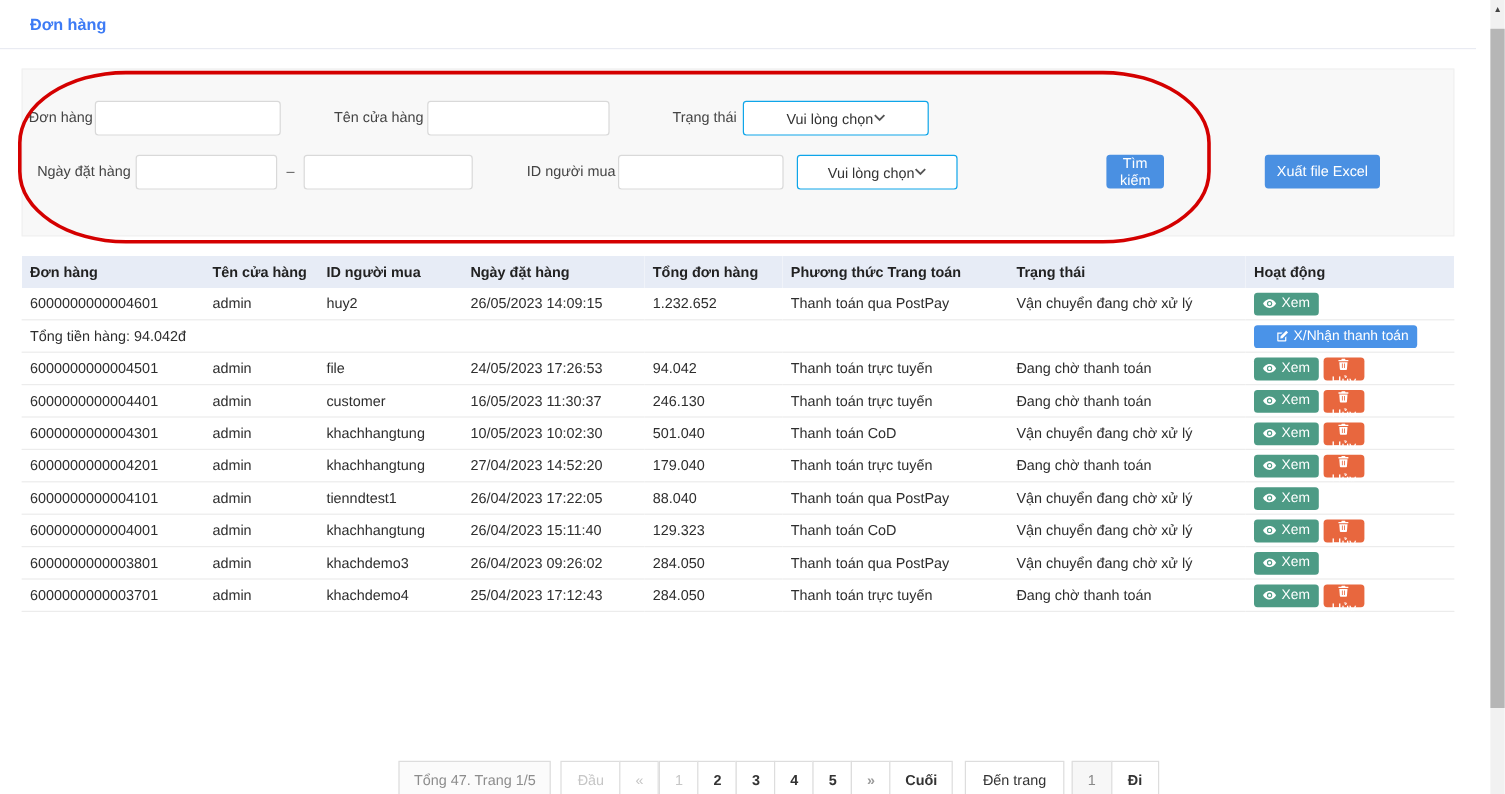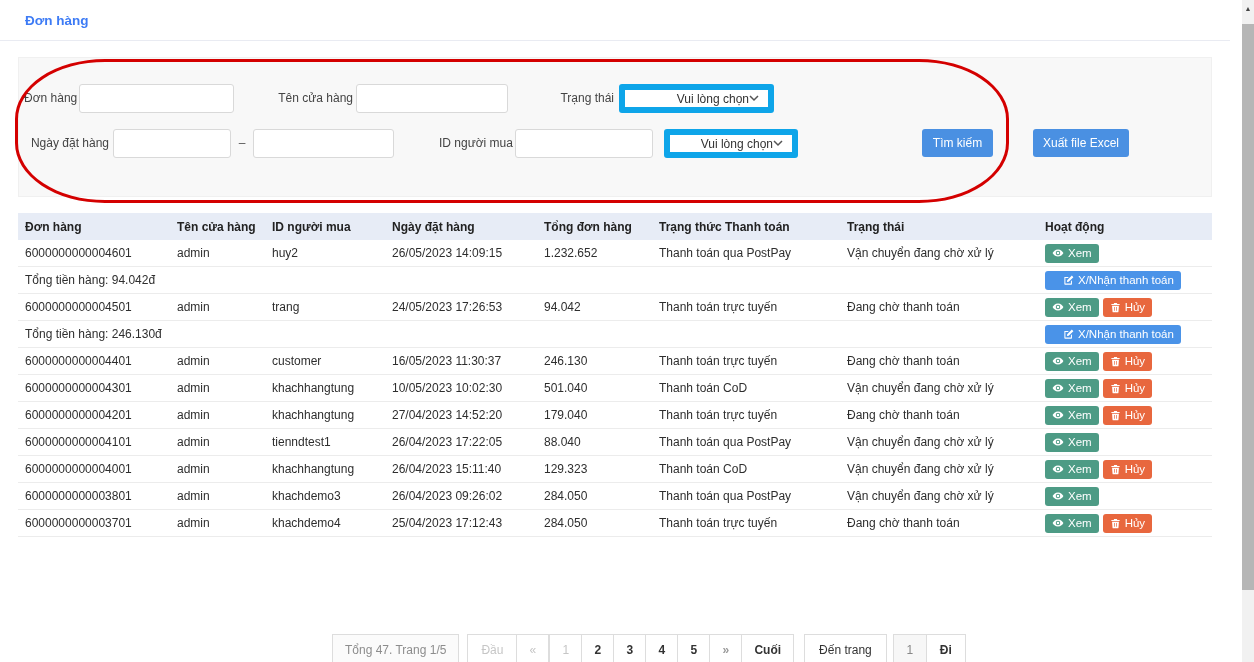--- a/index.html
+++ b/index.html
@@ -8,35 +8,35 @@
     background:#fff;color:#333;
     font-family:"Liberation Sans",sans-serif;font-size:12px;
   }
   
   .page-title{position:absolute;left:25px;top:13px;font-size:13.5px;font-weight:bold;color:var(--title-color);}
   .title-divider{position:absolute;left:0;top:40px;width:1230px;height:1px;background:#e9ebf2;}
   
   .filter-panel{position:absolute;left:18px;top:57px;width:1194px;height:140px;background:#f8f8f8;border:1px solid #f0f0f0;box-sizing:border-box;}
   .f-label{position:absolute;height:29px;line-height:29px;text-align:right;color:#444;white-space:nowrap;}
   .f-input{position:absolute;height:29px;border:1px solid #d9d9d9;border-radius:3px;background:#fff;box-sizing:border-box;padding:0 8px;font:inherit;color:#333;}
-  .f-select{position:absolute;height:29px;border:6px solid #0ea5e9;border-radius:3px;background:#fff;box-sizing:border-box;padding:0 9px;display:flex;align-items:center;justify-content:flex-end;cursor:pointer;color:#333;}
+  .f-select{position:absolute;height:29px;border:1px solid #0ea5e9;border-radius:3px;background:#fff;box-sizing:border-box;padding:0 9px;display:flex;align-items:center;justify-content:center;cursor:pointer;color:#333;}
   .f-dash{position:absolute;height:29px;line-height:29px;text-align:center;color:#555;}
   .btn-primary{position:absolute;height:28px;border:none;border-radius:3px;background:var(--primary-button);color:#fff;font:inherit;font-size:12px;cursor:pointer;padding:0 10px;}
   
   .annotation{position:absolute;left:15px;top:59px;width:988px;height:138px;border:3px solid var(--annotation);border-radius:90px/60px;pointer-events:none;z-index:6;background:transparent;}
   
   table.orders{position:absolute;left:18px;top:213px;width:1194px;border-collapse:collapse;table-layout:fixed;}
   table.orders col.c0{width:152px}table.orders col.c1{width:95px}table.orders col.c2{width:120px}
   table.orders col.c3{width:152px}table.orders col.c4{width:115px}table.orders col.c5{width:188px}
   table.orders col.c6{width:198px}table.orders col.c7{width:174px}
   table.orders th{background:var(--header-bg);height:27px;text-align:left;padding:0 4px 0 7px;font-weight:bold;color:#222;font-size:12px;white-space:nowrap;overflow:hidden;}
   table.orders td{height:26px;border-bottom:1px solid #ececec;padding:0 4px 0 7px;color:#2e2e2e;font-size:12px;white-space:nowrap;overflow:hidden;}
   .act-btn{display:inline-flex;align-items:center;gap:4px;height:19px;padding:0 7px;border:none;border-radius:3px;color:#fff;font:inherit;font-size:11.5px;cursor:pointer;margin-right:4px;vertical-align:middle;}
   .btn-view{background:var(--view-button);justify-content:space-between;}
-  .btn-cancel{background:var(--cancel-button);}
+  .btn-cancel{background:var(--cancel-button);flex-direction:column;}
   .btn-payment{background:var(--payment-button);padding-left:18px;}
   .act-icon{display:inline-flex;align-items:center;}
   
   .pagination{position:absolute;left:332px;top:634px;display:flex;align-items:stretch;height:32px;z-index:2;}
   .pg-box{border:1px solid #ddd;background:#fff;display:flex;align-items:center;justify-content:center;font-size:12px;color:#333;box-sizing:border-box;cursor:pointer;}
   .pg-summary{color:#8d8d8d;background:#fbfbfb;padding:0 12px;margin-right:8px;cursor:default;}
   .pg-group{display:flex;}
   .pg-group .pg-box{margin-left:-1px;}
   .pg-group .pg-box:first-child{margin-left:0;}
   .pg-first{padding:0 13px;}
@@ -81,22 +81,22 @@
   <div class="f-label" style="left:420px;top:71px;width:72px;">ID người mua</div>
   <input class="f-input" style="left: 496px; top: 71px; width: 138px;">
   <div class="f-select" style="left:645px;top:71px;width:134px;">
     <span>Vui lòng chọn</span>
     <span class="act-icon">
         <svg width="10" height="7" viewBox="0 0 10 7">
           <path d="M1 1l4 4 4-4" stroke="#555" stroke-width="1.5" fill="none"></path>
         </svg>
       </span>
   </div>
-  <button class="btn-primary" style="left:903px;top:71px;width:71px;">Tìm kiếm</button>
-  <button class="btn-primary" style="left:1014px;top:71px;">Xuất file Excel</button>
+  <button class="btn-primary" style="left:903px;top:71px;width:48px;">Tìm kiếm</button>
+  <button class="btn-primary" style="left:1035px;top:71px;">Xuất file Excel</button>
 </div>
 
 <div class="annotation"></div>
 
 <table class="orders">
   <colgroup>
       <col class="c0">
       <col class="c1">
       <col class="c2">
       <col class="c3">
@@ -105,21 +105,21 @@
       <col class="c6">
       <col class="c7">
     </colgroup>
   <thead>
     <tr>
       <th>Đơn hàng</th>
       <th>Tên cửa hàng</th>
       <th>ID người mua</th>
       <th>Ngày đặt hàng</th>
       <th>Tổng đơn hàng</th>
-      <th>Trạng thức Thanh toán</th>
+      <th>Phương thức Trang toán</th>
       <th>Trạng thái</th>
       <th>Hoạt động</th>
     </tr>
   </thead>
   <tbody id="orders-body">
       <tr>
         <td>6000000000004601</td>
         <td>admin</td>
         <td>huy2</td>
         <td>26/05/2023 14:09:15</td>
@@ -142,50 +142,39 @@
               <svg viewBox="0 0 16 16" width="11" height="11" fill="#fff">
                 <path d="M12.9.9l2.2 2.2-6.8 6.8-2.6.4.4-2.6L12.9.9zM2 3h6.5L7 4.5H3.5v8h8V9L13 7.5V13a1 1 0 0 1-1 1H3a1 1 0 0 1-1-1V3z"></path>
               </svg>
             </span>
             <span>X/Nhận thanh toán</span>
           </button></td>
       </tr>
       <tr>
         <td>6000000000004501</td>
         <td>admin</td>
-        <td>trang</td>
+        <td>file</td>
         <td>24/05/2023 17:26:53</td>
         <td>94.042</td>
         <td>Thanh toán trực tuyến</td>
         <td>Đang chờ thanh toán</td>
         <td><button class="act-btn btn-view">
             <span class="act-icon">
               <svg viewBox="0 0 16 16" width="12" height="12" fill="#fff">
                 <path d="M8 3.2C4.4 3.2 1.6 6 .8 8c.8 2 3.6 4.8 7.2 4.8S14.4 10 15.2 8C14.4 6 11.6 3.2 8 3.2zm0 7.8A3 3 0 1 1 8 5a3 3 0 0 1 0 6zm0-4.7A1.7 1.7 0 1 0 8 9.7 1.7 1.7 0 0 0 8 6.3z"></path>
               </svg>
             </span>
             <span>Xem</span>
           </button><button class="act-btn btn-cancel">
             <span class="act-icon">
               <svg viewBox="0 0 16 16" width="11" height="11" fill="#fff">
                 <path d="M6 1.5h4l.6 1.3H14v1.7H2V2.8h3.4L6 1.5zM3 5.5h10l-.7 8.6c0 .5-.5.9-1 .9H4.7c-.5 0-1-.4-1-.9L3 5.5zm3.2 1.8v5.4h1V7.3h-1zm2.6 0v5.4h1V7.3h-1z"></path>
               </svg>
             </span>
             <span>Hủy</span>
-          </button></td>
-      </tr>
-      <tr>
-        <td colspan="7">Tổng tiền hàng: 246.130đ</td>
-        <td><button class="act-btn btn-payment">
-            <span class="act-icon">
-              <svg viewBox="0 0 16 16" width="11" height="11" fill="#fff">
-                <path d="M12.9.9l2.2 2.2-6.8 6.8-2.6.4.4-2.6L12.9.9zM2 3h6.5L7 4.5H3.5v8h8V9L13 7.5V13a1 1 0 0 1-1 1H3a1 1 0 0 1-1-1V3z"></path>
-              </svg>
-            </span>
-            <span>X/Nhận thanh toán</span>
           </button></td>
       </tr>
       <tr>
         <td>6000000000004401</td>
         <td>admin</td>
         <td>customer</td>
         <td>16/05/2023 11:30:37</td>
         <td>246.130</td>
         <td>Thanh toán trực tuyến</td>
         <td>Đang chờ thanh toán</td>

